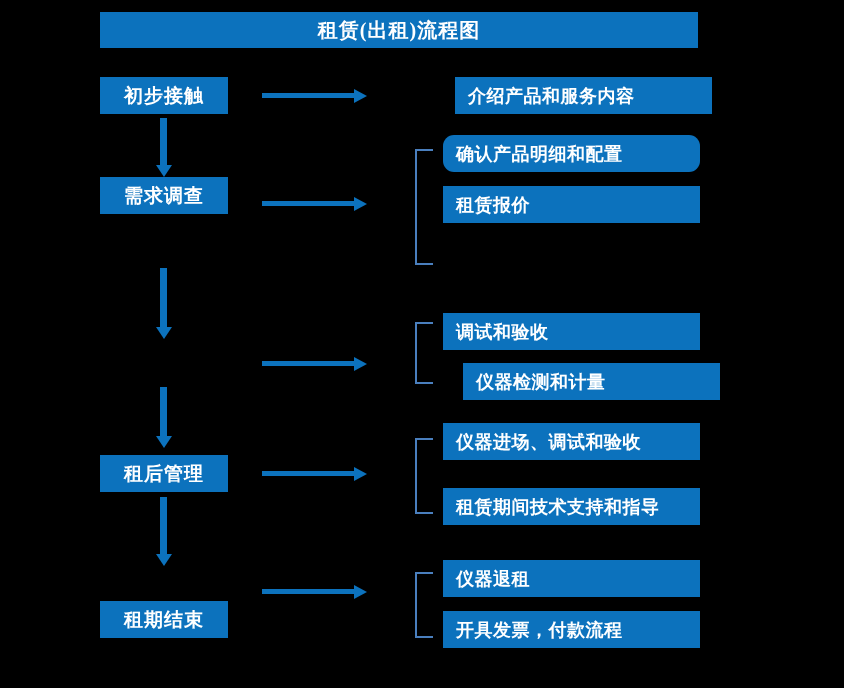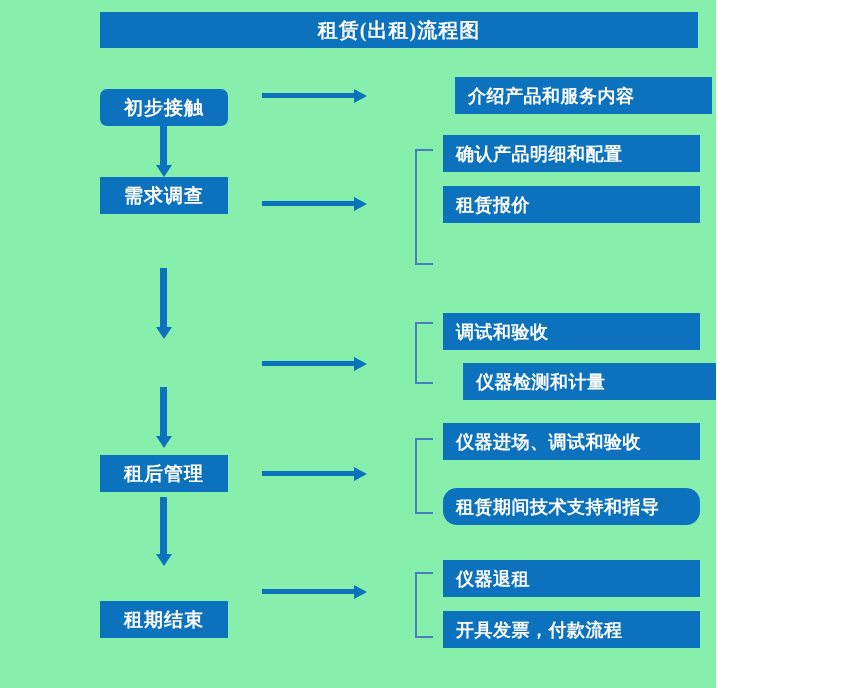--- a/index.html
+++ b/index.html
@@ -5,23 +5,23 @@
   html, body {
     margin: 0;
     padding: 0;
     background: #ffffff;
   }
   body {
     font-family: "Liberation Serif", "DejaVu Serif", serif;
   }
   #canvas {
     position: relative;
-    width: 716px;
+    width: 844px;
     height: 688px;
-    background: #86efac;
+    background: #000000;
     overflow: hidden;
   }
   .title-bar {
     position: absolute;
     left: 100px;
     top: 12px;
     width: 598px;
     height: 36px;
     background: #0c72bd;
     color: #ffffff;
@@ -109,21 +109,21 @@
     box-sizing: border-box;
   }
 </style>
 </head>
 <body>
 
 <div id="canvas">
 
   <div class="title-bar">租赁(出租)流程图</div>
 
-  <div class="node stage" style="top:89px;border-radius:7px;">初步接触</div>
+  <div class="node stage" style="top:77px;">初步接触</div>
   <div class="node stage" style="top:177px;">需求调查</div>
   <div class="node stage" style="top:455px;">租后管理</div>
   <div class="node stage" style="top:573px;margin-top:28px;">租期结束</div>
 
   <div class="v-arrow" style="top:118px; height:48px;"></div>
   <div class="v-arrow" style="top:268px; height:60px;"></div>
   <div class="v-arrow" style="top:387px; height:50px;"></div>
   <div class="v-arrow" style="top:497px; height:58px;"></div>
 
   <div class="h-arrow" style="top:93px;"></div>
@@ -131,22 +131,22 @@
   <div class="h-arrow" style="top:361px;"></div>
   <div class="h-arrow" style="top:471px;"></div>
   <div class="h-arrow" style="top:589px;"></div>
 
   <div class="bracket" style="top:149px; height:116px;"></div>
   <div class="bracket" style="top:322px; height:62px;"></div>
   <div class="bracket" style="top:438px; height:76px;"></div>
   <div class="bracket" style="top:572px; height:66px;"></div>
 
   <div class="node task" style="top:77px;margin-left:12px;">介绍产品和服务内容</div>
-  <div class="node task" style="top:135px;">确认产品明细和配置</div>
+  <div class="node task" style="top:135px;border-radius:11px;">确认产品明细和配置</div>
   <div class="node task" style="top:186px;">租赁报价</div>
   <div class="node task" style="top:313px;">调试和验收</div>
   <div class="node task" style="top:363px;margin-left:20px;">仪器检测和计量</div>
   <div class="node task" style="top:423px;">仪器进场、调试和验收</div>
-  <div class="node task" style="top:488px;border-radius:14px;">租赁期间技术支持和指导</div>
+  <div class="node task" style="top:488px;">租赁期间技术支持和指导</div>
   <div class="node task" style="top:560px;">仪器退租</div>
   <div class="node task" style="top:611px;">开具发票，付款流程</div>
 
 </div>
 
 </body></html>

